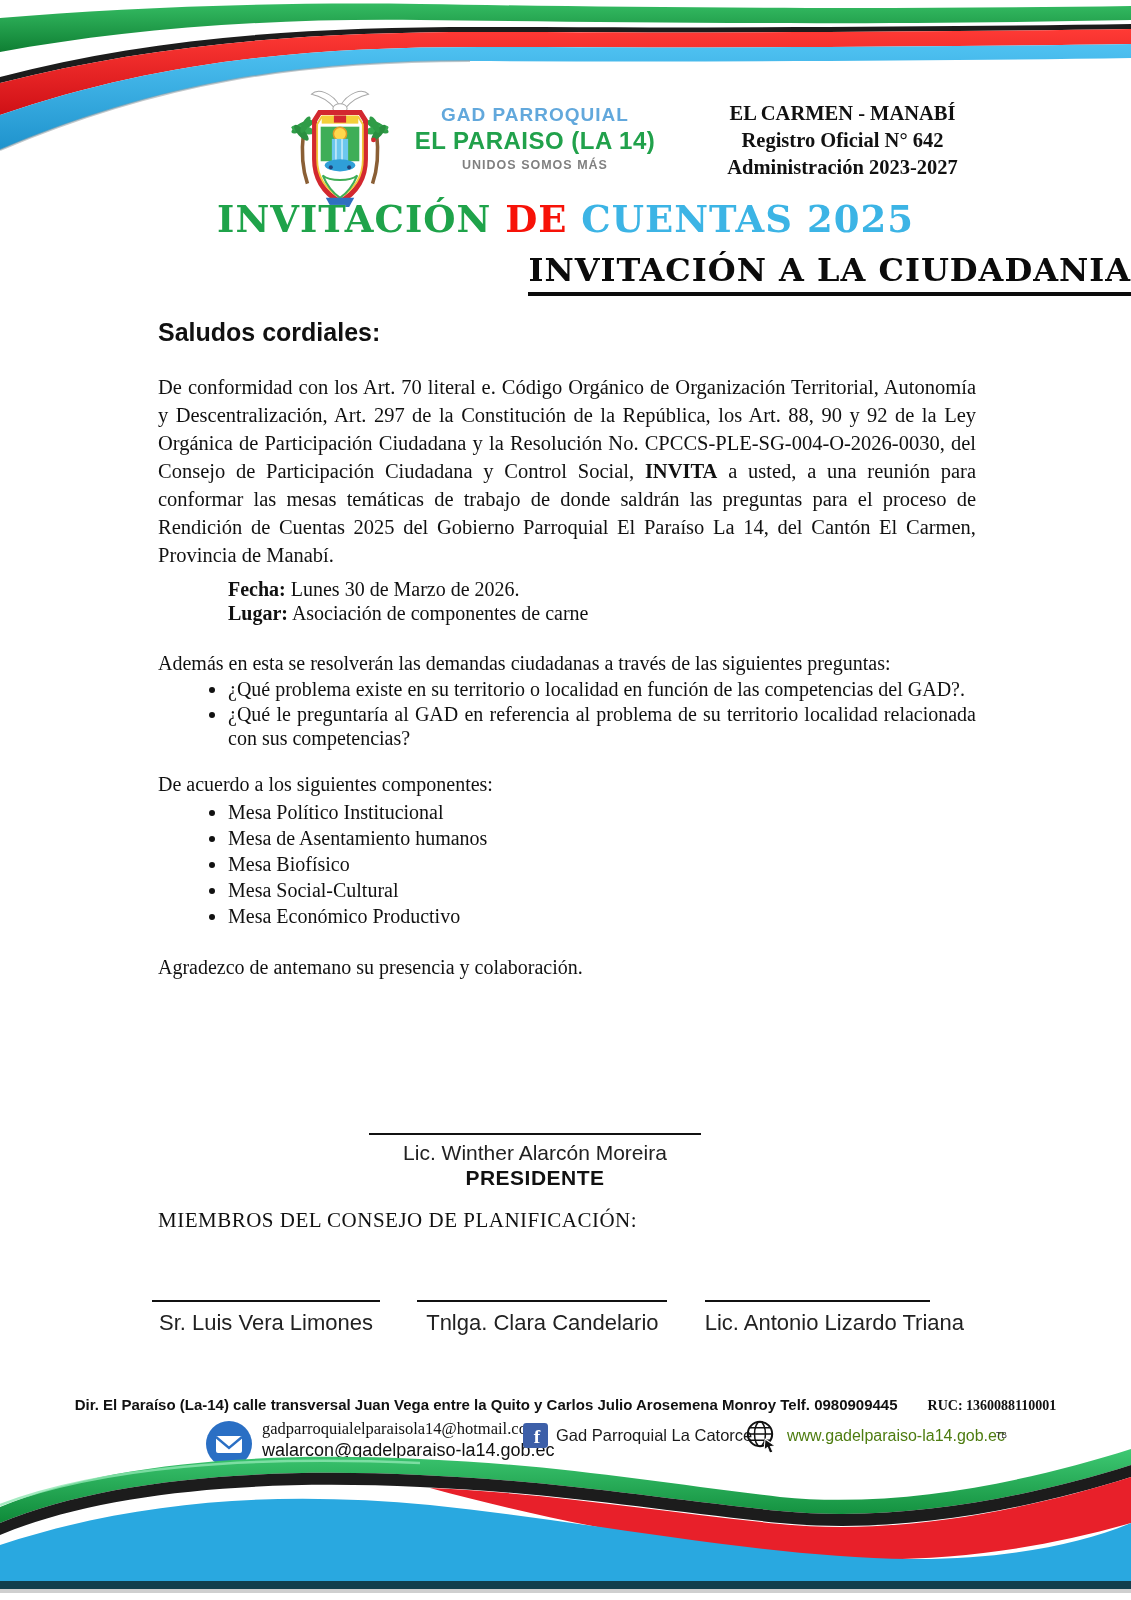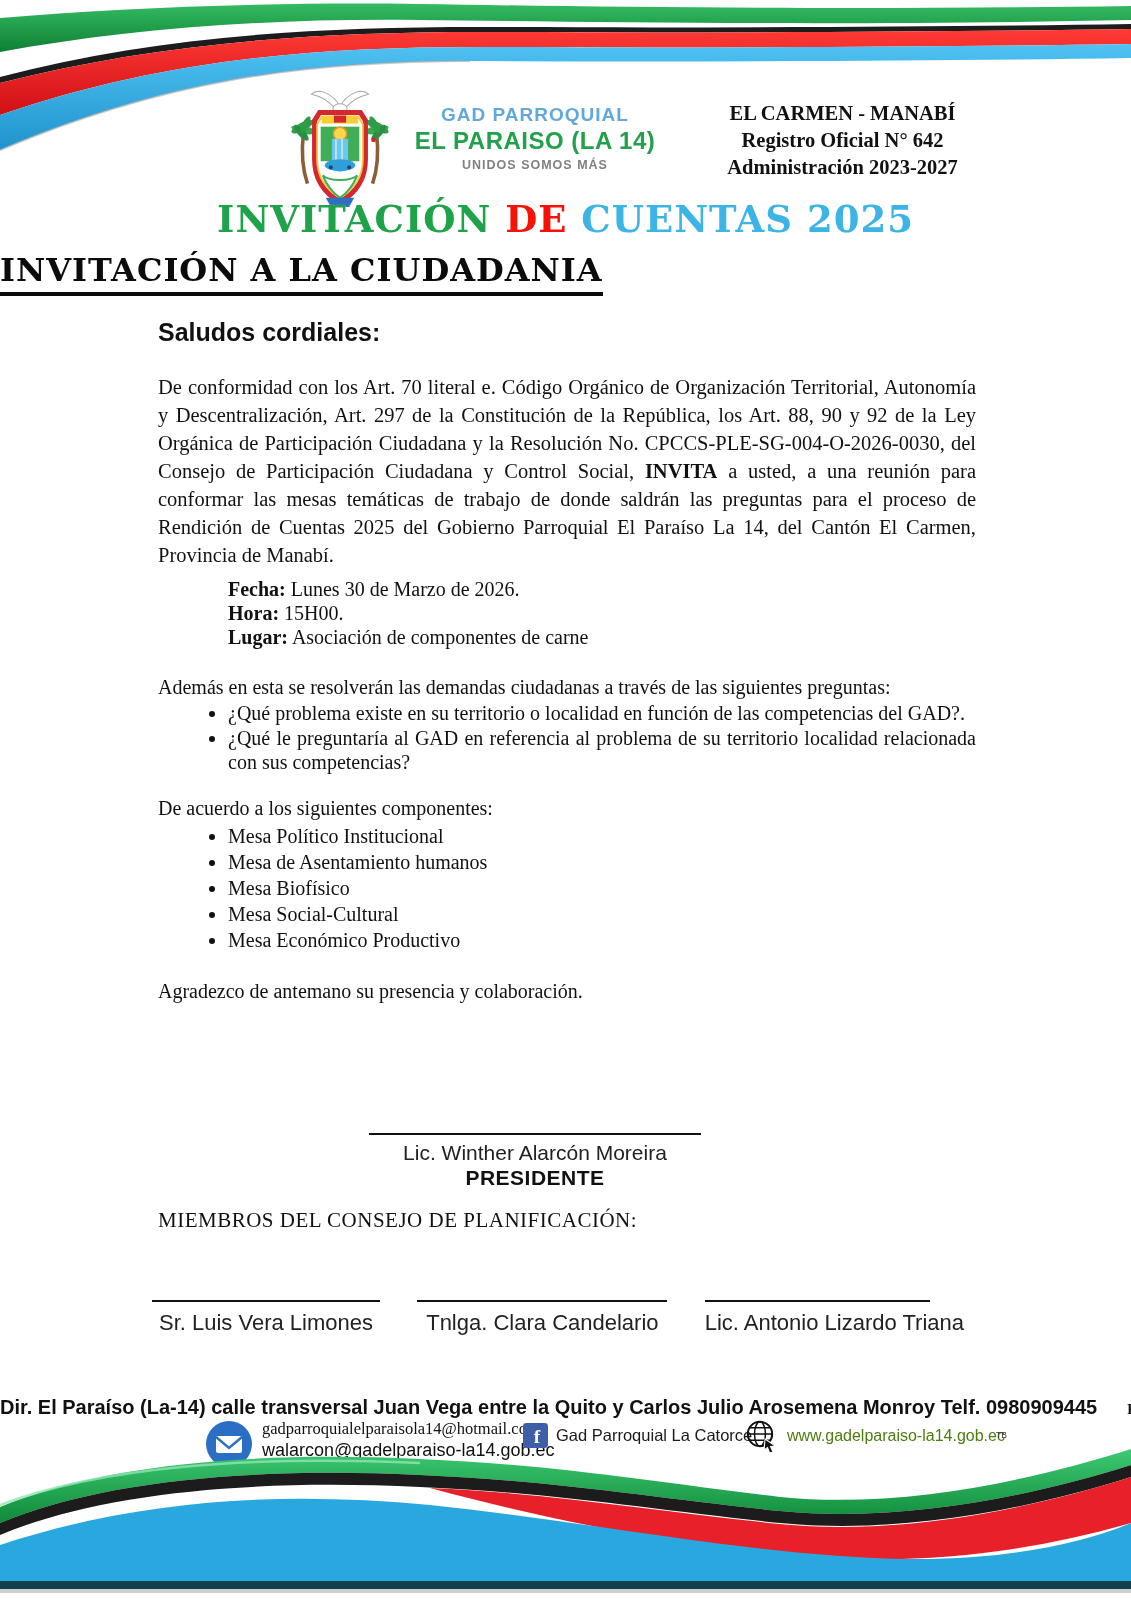--- a/index.html
+++ b/index.html
@@ -18,21 +18,21 @@
   .org1{font-size:19px;letter-spacing:1px;font-weight:600;}
   .org2{font-size:24px;font-weight:bold;letter-spacing:.5px;margin-top:1px;}
   .org3{font-size:12.5px;font-weight:bold;letter-spacing:1px;color:#808080;margin-top:3px;}
   .hdr-right{position:absolute;left:700px;top:100px;width:285px;text-align:center;
              font-family:"Liberation Serif", serif;font-weight:bold;font-size:20.5px;line-height:27px;}
 
   
   .banner-title{position:absolute;top:197px;left:0;width:1131px;text-align:center;
                 font-family:"DejaVu Serif", serif;font-weight:bold;font-size:37px;letter-spacing:1px;}
   .banner-title span{text-shadow:0 0 1px rgba(255,255,255,.6);}
-  .main-title{position:absolute;top:251px;left:0;width:1131px;text-align:left;}
+  .main-title{position:absolute;top:251px;left:0;width:1131px;text-align:right;}
   .main-title span{display:inline-block;font-family:"DejaVu Serif", serif;font-weight:bold;
                    font-size:32px;letter-spacing:1px;color:#0b0b0b;
                    border-bottom:4px solid #0b0b0b;padding-bottom:3px;}
 
   
   .letter{position:absolute;left:158px;top:318px;width:818px;}
   .greeting{margin:0;font-family:"Liberation Sans", sans-serif;font-weight:bold;font-size:25px;}
   .para{margin:26px 0 0 0;font-size:20.5px;line-height:28px;text-align:justify;}
   .para b{font-weight:bold;}
   .details{margin:8px 0 0 70px;font-size:20px;line-height:24px;}
@@ -57,21 +57,21 @@
 
   .members{position:absolute;top:1300px;left:152px;width:812px;display:flex;justify-content:space-between;}
   .member{text-align:center;font-family:"Liberation Sans", sans-serif;font-size:22px;color:#222;}
   .member .m-line{border-top:2.5px solid #111;height:0;margin-bottom:8px;}
   .member:nth-child(1) .m-line{width:228px;}
   .member:nth-child(2) .m-line{width:250px;}
   .member:nth-child(3) .m-line{width:225px;}
 
   
   .footer-line1{position:absolute;top:1396px;left:0;width:1131px;text-align:center;white-space:nowrap;}
-  .footer-addr{font-family:"Liberation Sans", sans-serif;font-weight:bold;font-size:20px;}
+  .footer-addr{font-family:"Liberation Sans", sans-serif;font-weight:bold;font-size:15px;}
   .footer-ruc{font-family:"Liberation Serif", serif;font-weight:bold;font-size:14px;margin-left:26px;}
   .ic-mail{position:absolute;left:205px;top:1420px;width:48px;height:48px;}
   .emails{position:absolute;left:262px;top:1420px;}
   .email1{font-family:"Liberation Serif", serif;font-size:16.5px;line-height:18px;}
   .email2{font-family:"Liberation Sans", sans-serif;font-size:18px;line-height:20px;margin-top:2px;}
   .ic-fb{position:absolute;left:523px;top:1423px;width:25px;height:25px;}
   .fb-label{position:absolute;left:556px;top:1426px;font-family:"Liberation Sans", sans-serif;font-size:16.5px;color:#1a1a1a;}
   .ic-globe{position:absolute;left:744px;top:1418px;width:37px;height:37px;}
   .site{position:absolute;left:787px;top:1427px;font-family:"Liberation Sans", sans-serif;font-size:16px;color:#4d7c0f;}
   .tb{position:absolute;left:996px;top:1430px;font-family:"Liberation Sans", sans-serif;font-size:8.5px;color:#333;}
@@ -161,21 +161,20 @@
     <span>INVITACIÓN A LA CIUDADANIA</span>
   </div>
 
   <div class="letter">
     <p class="greeting">Saludos cordiales:</p>
 
     <p class="para"><span>De conformidad con los Art. 70 literal e. Código Orgánico de Organización Territorial, Autonomía y Descentralización, Art. 297 de la Constitución de la República, los Art. 88, 90 y 92 de la Ley Orgánica de Participación Ciudadana y la Resolución No. CPCCS-PLE-SG-004-O-2026-0030, del Consejo de Participación Ciudadana y Control Social, </span><b>INVITA</b><span> a usted, a una reunión para conformar las mesas temáticas de trabajo de donde saldrán las preguntas para el proceso de Rendición de Cuentas 2025 del Gobierno Parroquial El Paraíso La 14, del Cantón El Carmen, Provincia de Manabí.</span></p>
 
     <div class="details">
       <div><span class="lbl">Fecha:</span><span> Lunes 30 de Marzo de 2026.</span></div>
-      <div><span class="lbl">Hora:</span><span> 15H00.</span></div>
       <div><span class="lbl">Lugar:</span><span> Asociación de componentes de carne</span></div>
     </div>
 
     <p class="intro">Además en esta se resolverán las demandas ciudadanas a través de las siguientes preguntas:</p>
     <ul class="blist">
       <li>¿Qué problema existe en su territorio o localidad en función de las competencias del GAD?.</li>
       <li>¿Qué le preguntaría al GAD en referencia al problema de su territorio localidad relacionada con sus competencias?</li>
     </ul>
 
     <p class="intro c-intro">De acuerdo a los siguientes componentes:</p>

